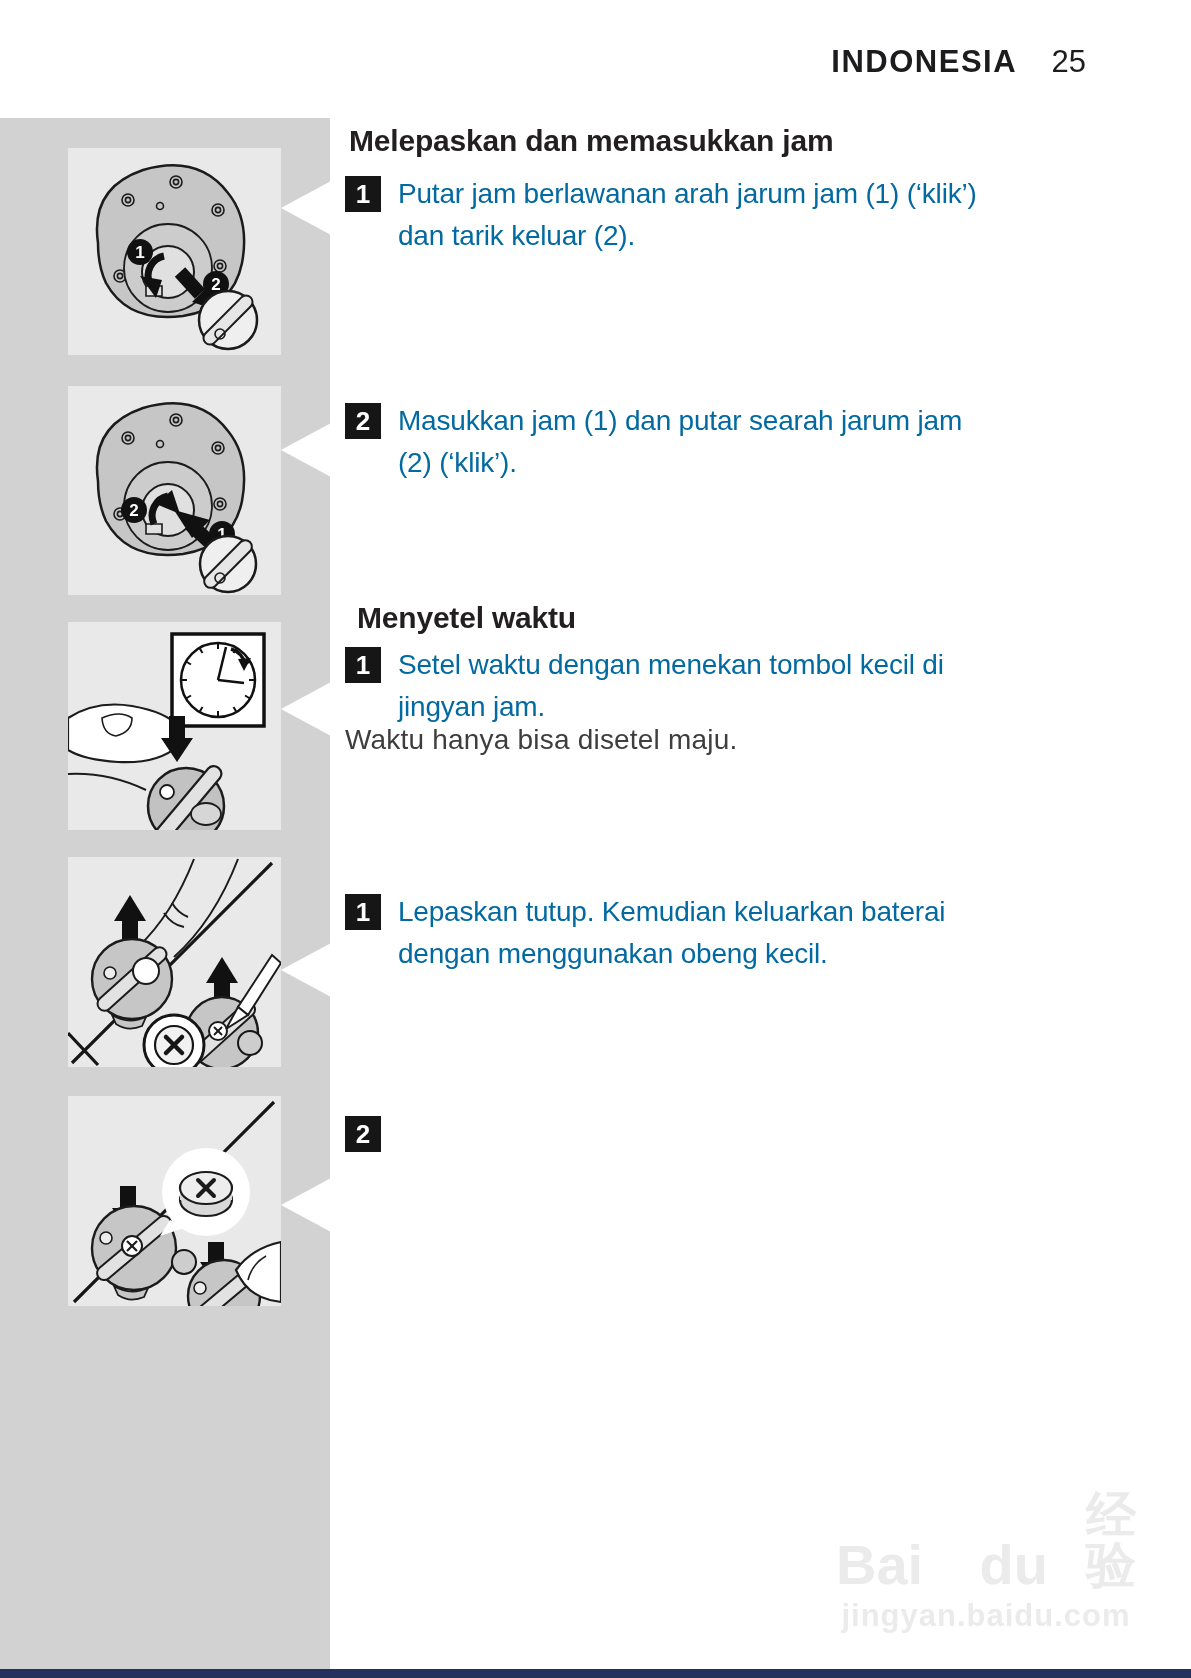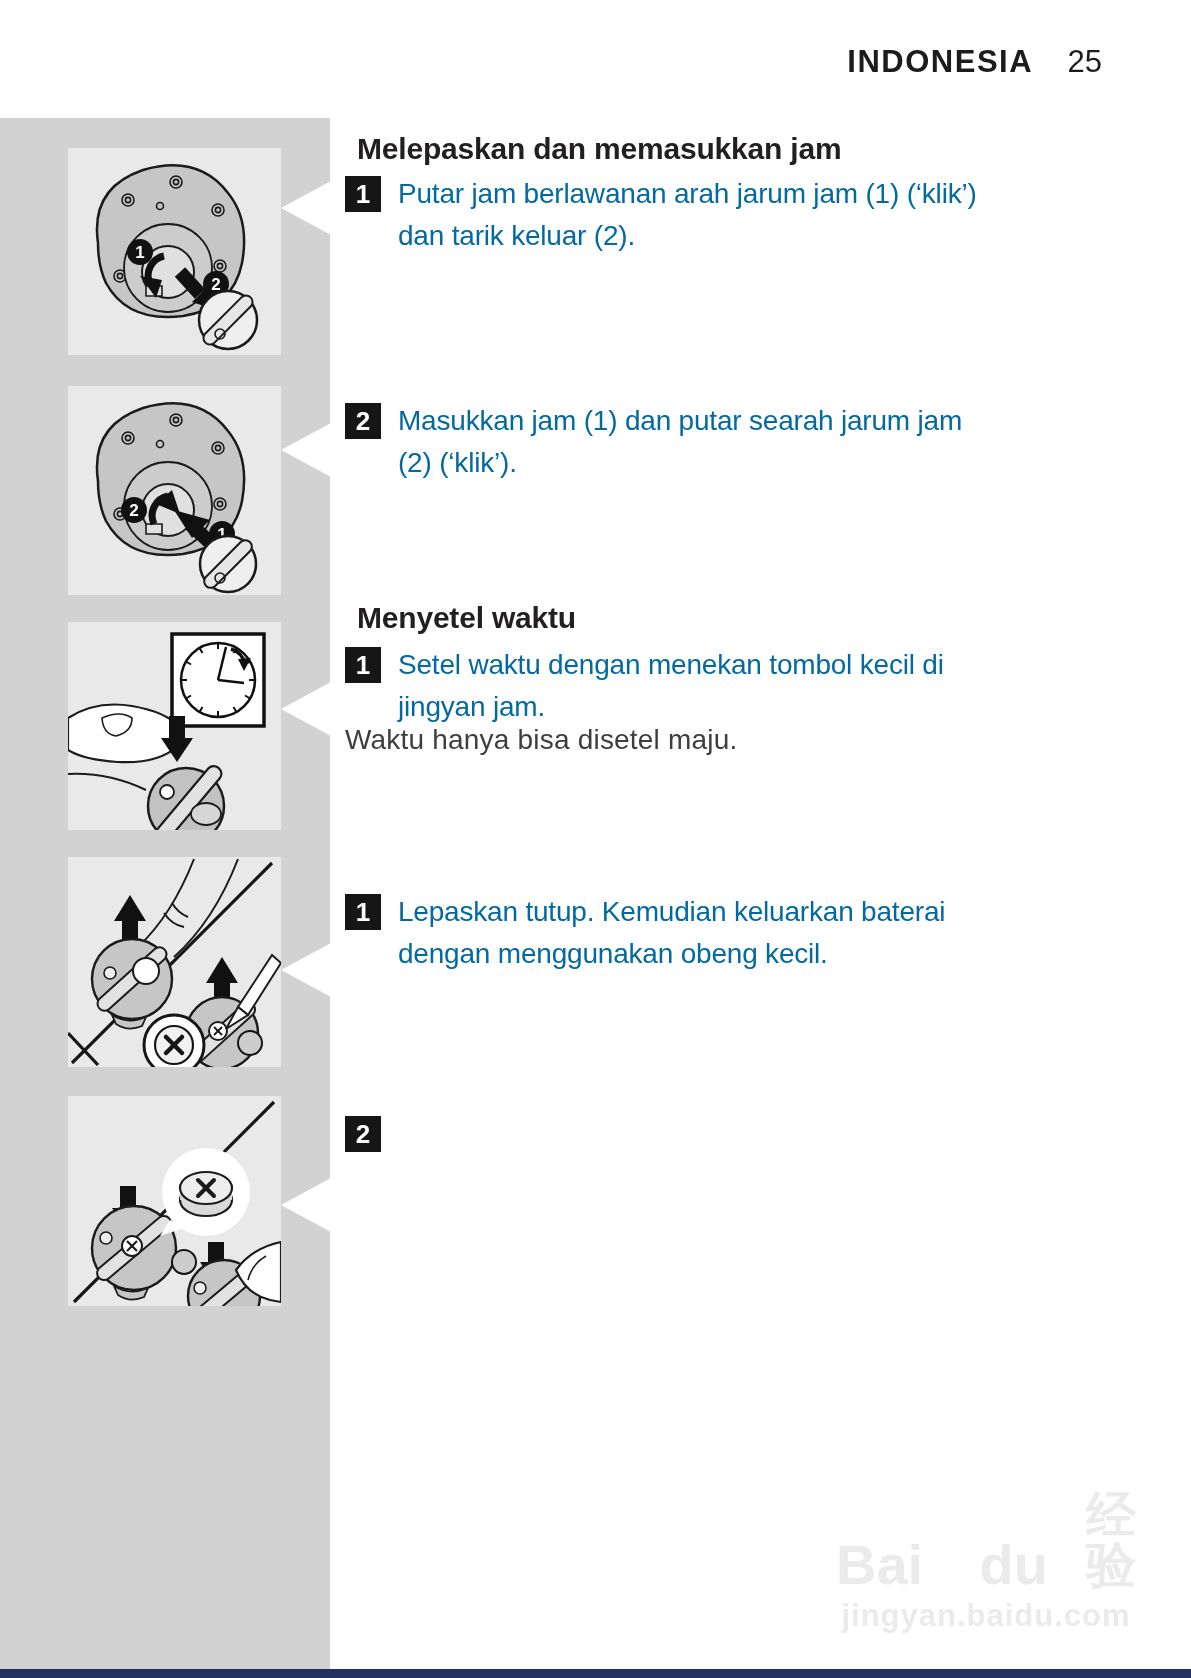--- a/index.html
+++ b/index.html
@@ -1,21 +1,21 @@
 <!DOCTYPE html>
 <html><head>
 <meta charset="utf-8">
 <style>
   html,body{margin:0;padding:0;background:#ffffff;}
   .page{position:relative;width:1191px;height:1678px;background:#ffffff;overflow:hidden;
         font-family:"Liberation Sans",sans-serif;color:#231f20;}
   .abs{position:absolute;}
 
   
-  .hdr{left:0;top:44px;width:1086px;text-align:right;white-space:nowrap;margin-left:16px;}
+  .hdr{left:0;top:44px;width:1086px;text-align:right;white-space:nowrap;}
   .hdr .lang{font-size:31px;font-weight:bold;letter-spacing:1.5px;color:#1c1c1e;}
   .hdr .pnum{font-size:31px;font-weight:normal;margin-left:30px;color:#1c1c1e;}
 
   
   .band{left:0;top:118px;width:330px;height:1560px;background:#d2d2d2;}
   .panel{left:68px;width:213px;background:#e9e9e9;overflow:hidden;}
   .panel svg{display:block;}
   .wedge{left:281px;width:0;height:0;border-right:50px solid #ffffff;
          border-top:27px solid transparent;border-bottom:27px solid transparent;}
 
@@ -286,21 +286,21 @@
         <circle cx="132" cy="192" r="6" fill="#ededed" stroke="#1b1b1b" stroke-width="1.6"></circle>
       </g>
       <g>
         <path d="M 213 146 Q 184 152 168 174 Q 178 198 202 204 L 213 206 Z" fill="#ffffff" stroke="#1b1b1b" stroke-width="2.2"></path>
         <path d="M 198 160 q -14 8 -18 24" fill="none" stroke="#1b1b1b" stroke-width="1.6"></path>
       </g>
     </svg>
   </div>
   <div class="abs wedge" style="top:1178px;"></div>
 
-  <h2 class="abs h" style="top:120px;margin:12px;">Melepaskan dan memasukkan jam</h2>
+  <h2 class="abs h" style="top:120px;margin:4px;">Melepaskan dan memasukkan jam</h2>
 
   <div class="abs step" style="top:173px;">
     <span class="badge">1</span>
     <span class="stext">Putar jam berlawanan arah jarum jam (1) (‘klik’)
 dan tarik keluar (2).</span>
   </div>
 
   <div class="abs step" style="top:400px;">
     <span class="badge">2</span>
     <span class="stext">Masukkan jam (1) dan putar searah jarum jam

